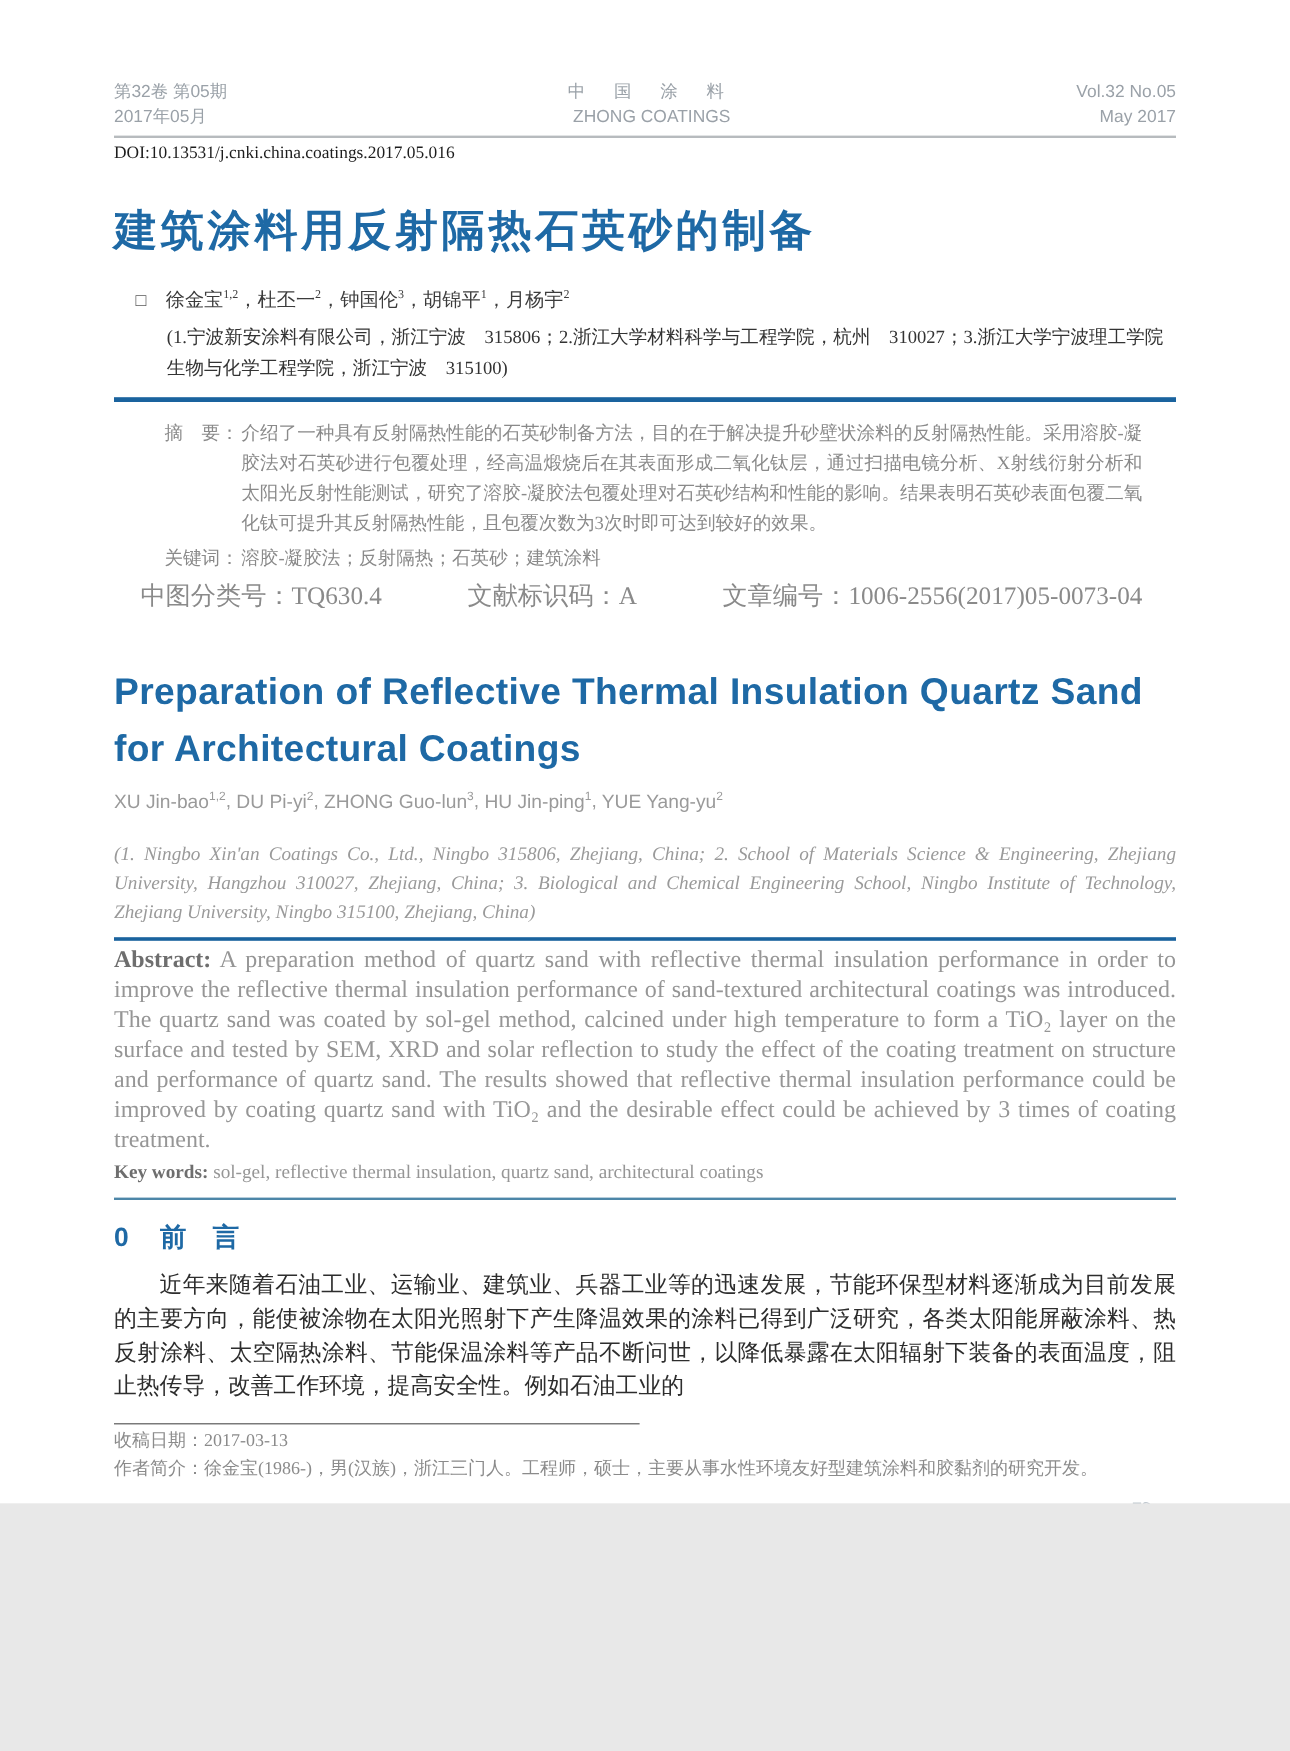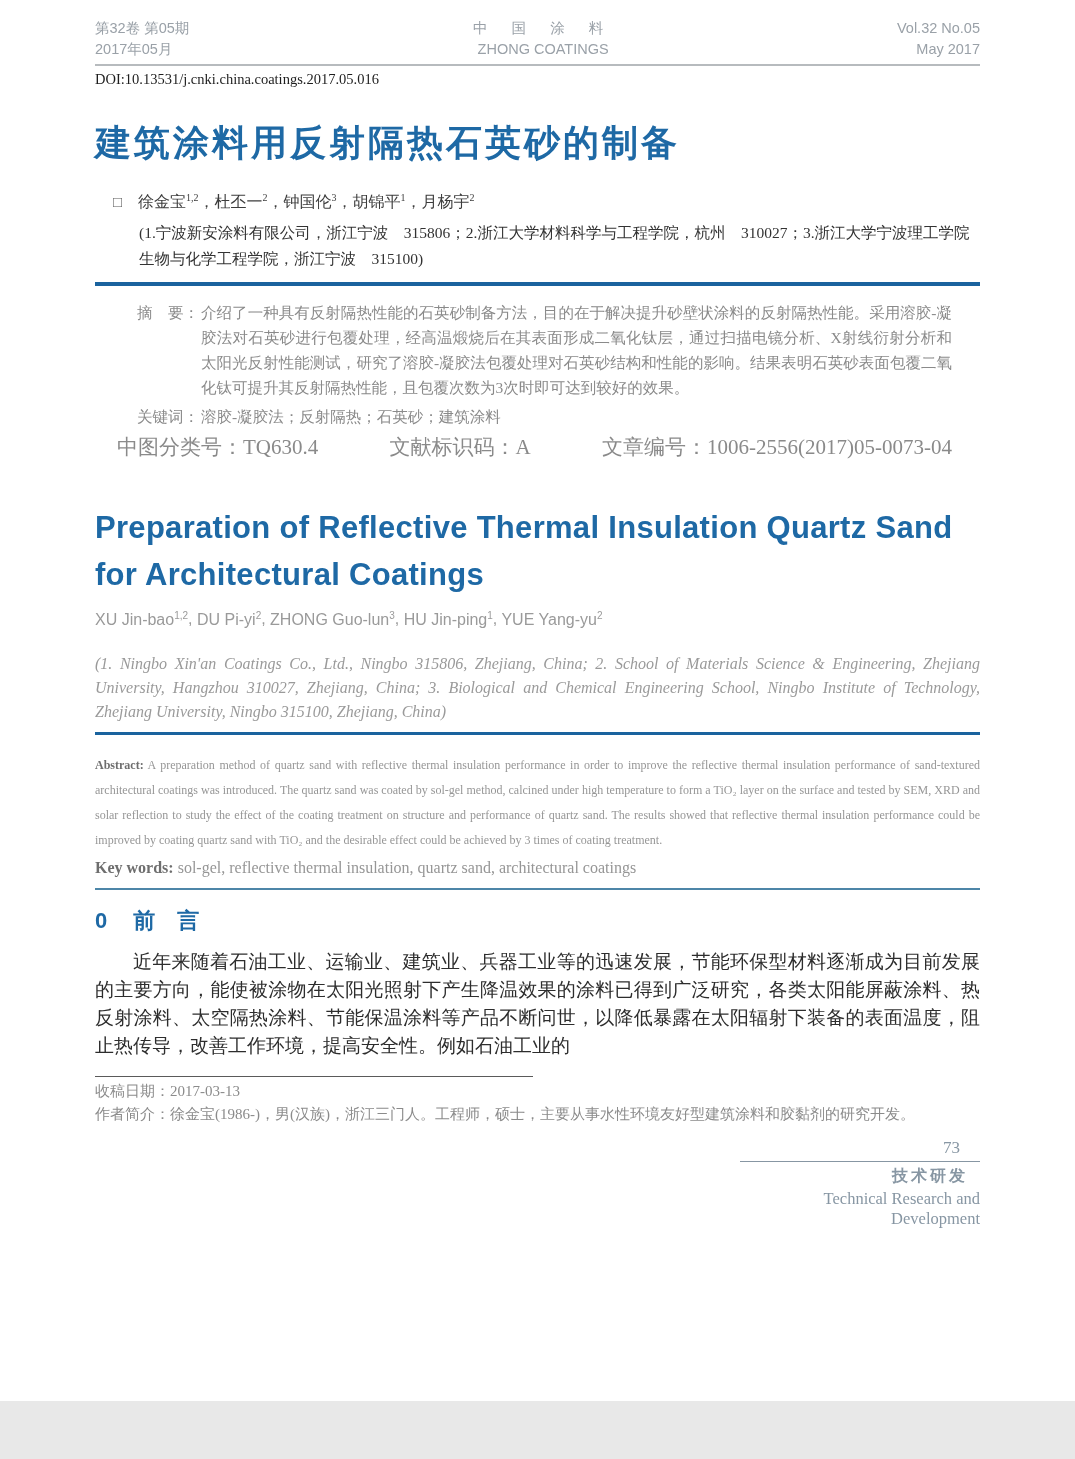--- a/index.html
+++ b/index.html
@@ -1,18 +1,18 @@
 <!DOCTYPE html>
 <html style="--blue: #1e69a5; --rule-blue: #1a639e; --rule-teal: #4d86a8; --footer-gray: #8796a3;"><head>
 <meta charset="utf-8">
 <style>
   html,body { margin:0; padding:0; background:#e8e8e8; }
   .page {
-    width:1075px; height:1401px; margin:0 auto; background:#ffffff;
-    padding:18px 95px 0 95px; box-sizing:border-box; position:relative;
+    width:1075px; height:1253px; margin:0 auto; background:#ffffff;
+    padding:67px 95px 0 95px; box-sizing:border-box; position:relative;
     font-family:"Liberation Serif", serif; color:#2d2d2d; overflow:hidden;
   }
   
   .journal-header { display:flex; justify-content:space-between;
     font-family:"Liberation Sans", sans-serif; color:#9aa1a8; font-size:14.5px; line-height:21px; }
   .jh-center { text-align:center; }
   .jname-cn { letter-spacing:10px; }
   .jh-right { text-align:right; }
   .header-rule { border:none; border-top:2px solid #b7bbbe; margin:4px 0 0 0; }
   .doi { font-size:14.5px; color:#1d1d1d; margin-top:5px; }
@@ -35,21 +35,21 @@
     color:#8a8a8a; font-size:21px; line-height:25px; }
 
   
   .title-en { margin-top:44px; font-family:"Liberation Sans", sans-serif; font-weight:bold;
     font-size:31px; line-height:47px; color:var(--blue); letter-spacing:0.3px; }
   .authors-en { margin-top:5px; font-family:"Liberation Sans", sans-serif; font-size:16px;
     color:#9a9a9a; line-height:24px; }
   .affiliation-en { margin-top:20px; font-style:italic; font-size:16px; line-height:24px;
     color:#9a9a9a; text-align:justify; }
   .rule-mid { height:3px; background:var(--rule-blue); margin-top:8px; }
-  .abstract-en { margin:18px 0 0 0; font-size:12px; line-height:25px; color:#969696; text-align:justify; }
+  .abstract-en { margin:4px 0 0 0; font-size:20px; line-height:25px; color:#969696; text-align:justify; }
   .abstract-en .lbl, .keywords-en .lbl { font-weight:bold; color:#6e6e6e; }
   .keywords-en { margin:2px 0 0 0; font-size:16px; line-height:25px; color:#969696; }
   .rule-thin { height:2px; background:var(--rule-teal); margin-top:8px; }
 
   
   .columns { display:flex; gap:22px; margin-top:16px; }
   .col { flex:1; font-size:19px; line-height:28px; text-align:justify; color:#2d2d2d; }
   .section-heading { font-family:"Liberation Sans", sans-serif; font-weight:bold; font-size:22px;
     color:var(--blue); margin:0 0 12px 0; line-height:30px; }
   .section-heading .sec-num { margin-right:26px; }

